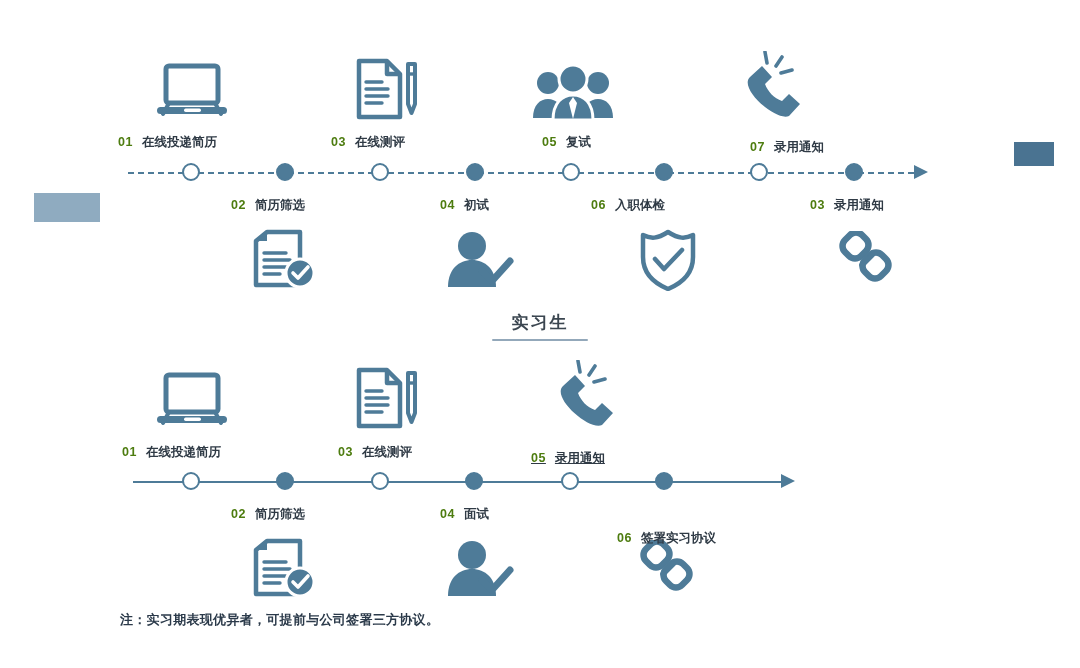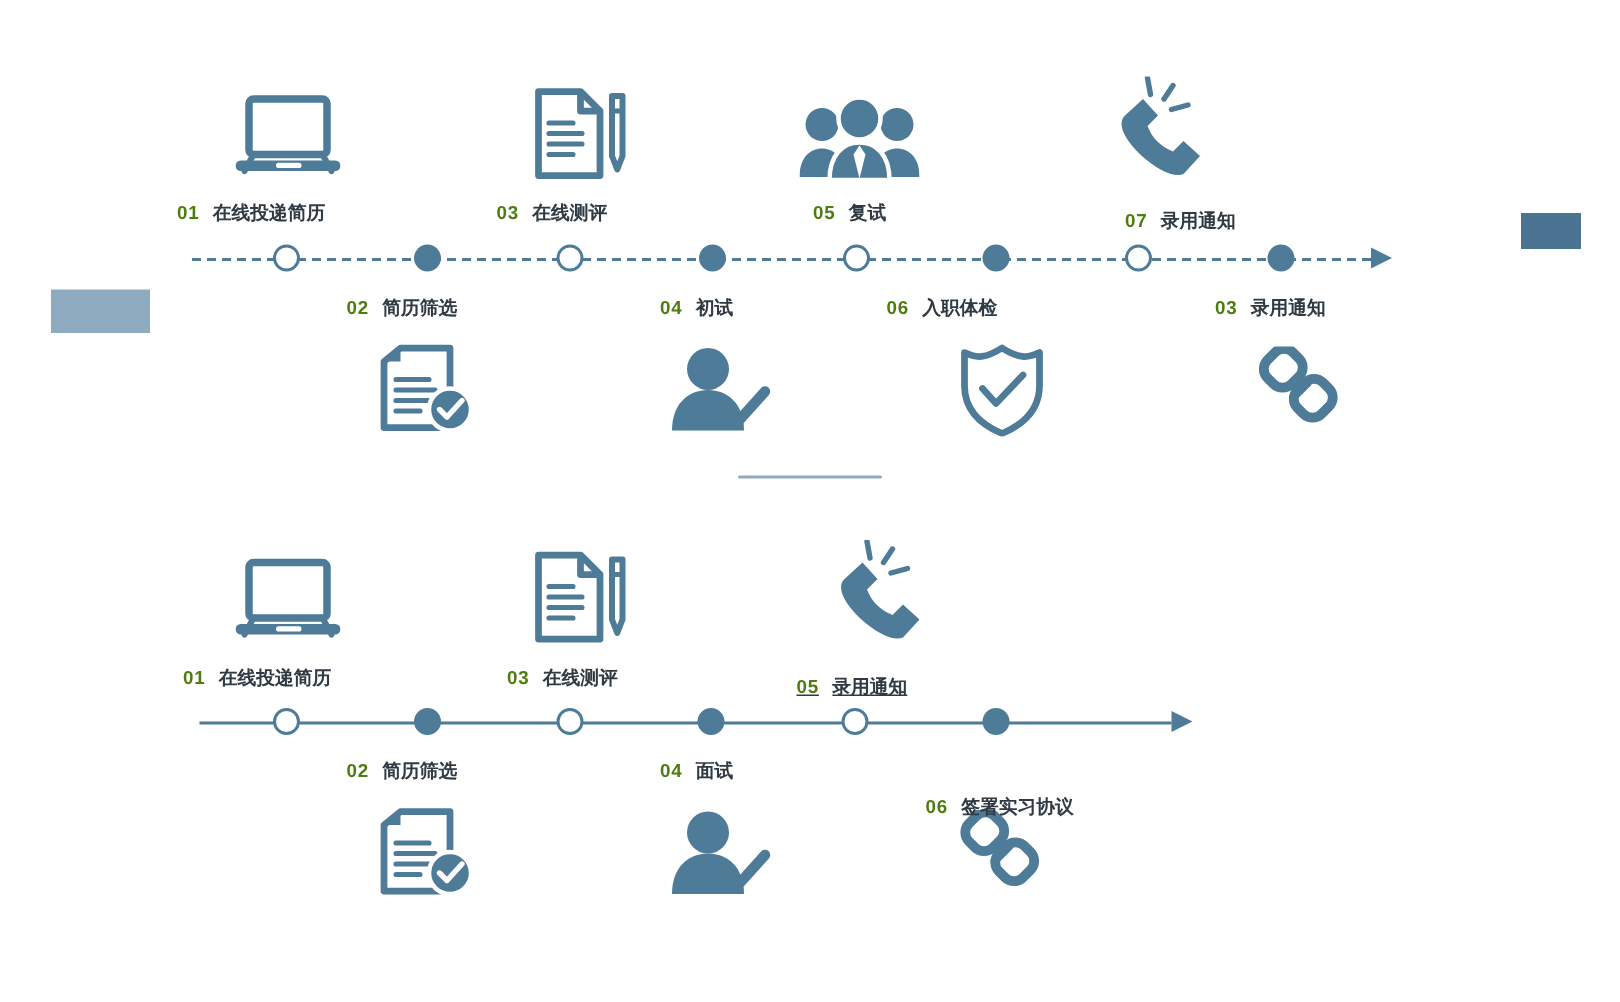--- a/index.html
+++ b/index.html
@@ -166,20 +166,21 @@
     <span class="num">04</span><span>初试</span>
   </div>
   <div class="step-label" style="left:591px;top:197px;">
     <span class="num">06</span><span>入职体检</span>
   </div>
   <div class="step-label" style="left:810px;top:197px;">
     <span class="num">03</span><span>录用通知</span>
   </div>
 
   <div class="section-title" style="left:465px;top:312px;width:150px;">
+    <div class="t-text">实习生</div>
     <div class="t-rule" style="width:96px;"></div>
   </div>
 
   <div class="timeline" style="left:133px;top:481px;width:670px;">
     <div class="axis" style="width:648px;"></div>
     <div class="arrow" style="left:648px;"></div>
 
     <div class="node hollow" style="left:49px;"></div>
     <div class="node solid" style="left:143px;"></div>
     <div class="node hollow" style="left:238px;"></div>
@@ -255,14 +256,15 @@
   <div class="step-label" style="left:231px;top:506px;">
     <span class="num">02</span><span>简历筛选</span>
   </div>
   <div class="step-label" style="left:440px;top:506px;">
     <span class="num">04</span><span>面试</span>
   </div>
   <div class="step-label" style="left:617px;top:530px;">
     <span class="num">06</span><span>签署实习协议</span>
   </div>
 
+  <div class="note" style="left:120px;top:611px;">注：实习期表现优异者，可提前与公司签署三方协议。</div>
 
 </div>
 
 </body></html>

